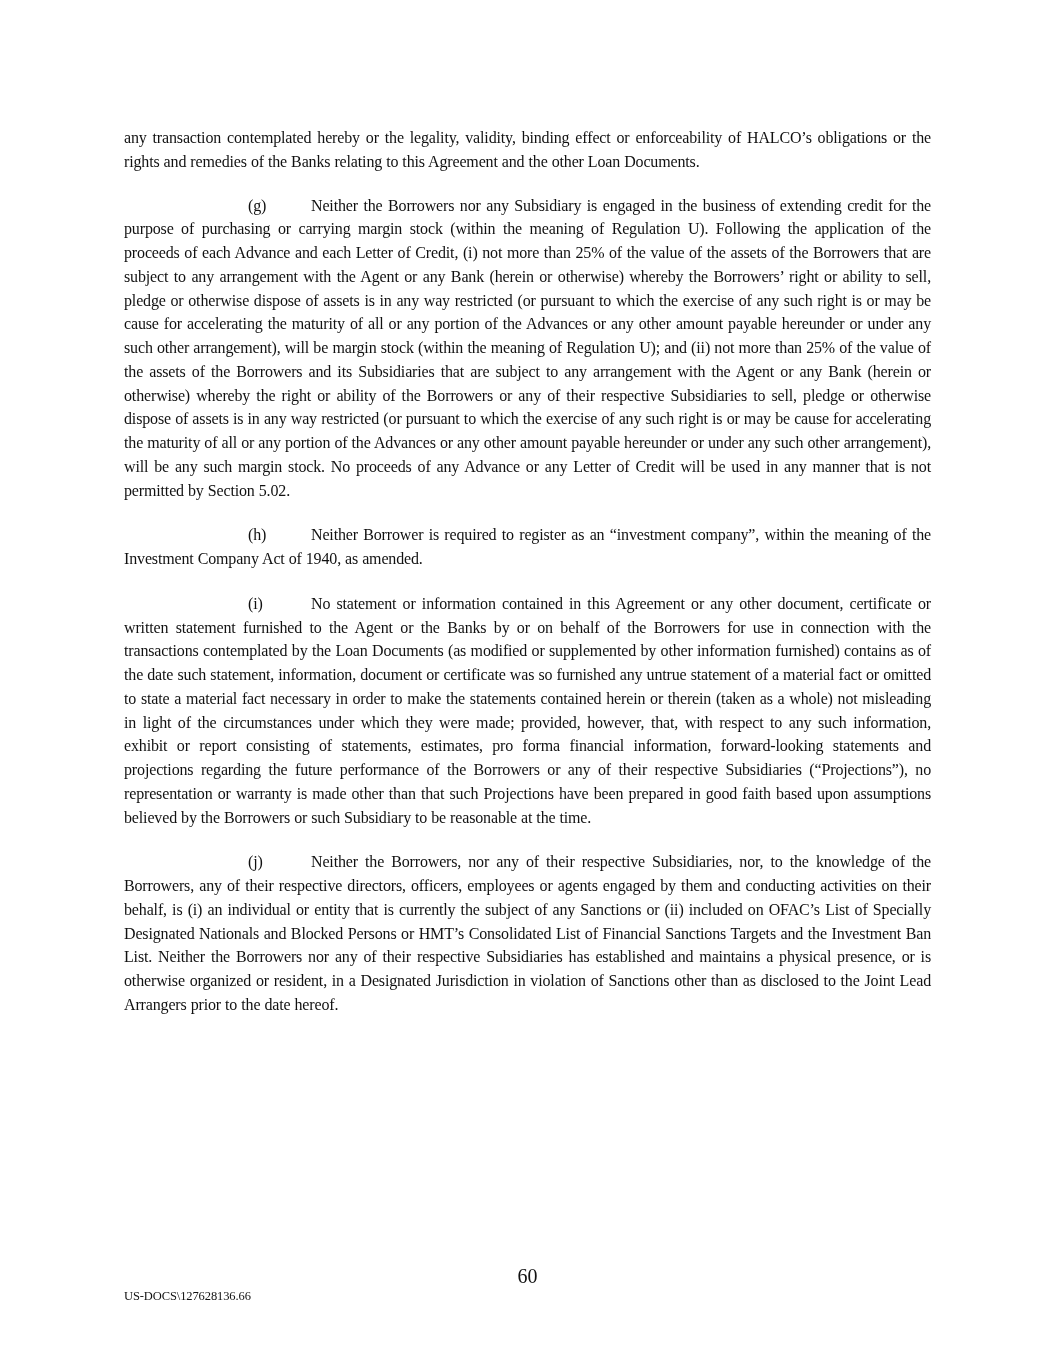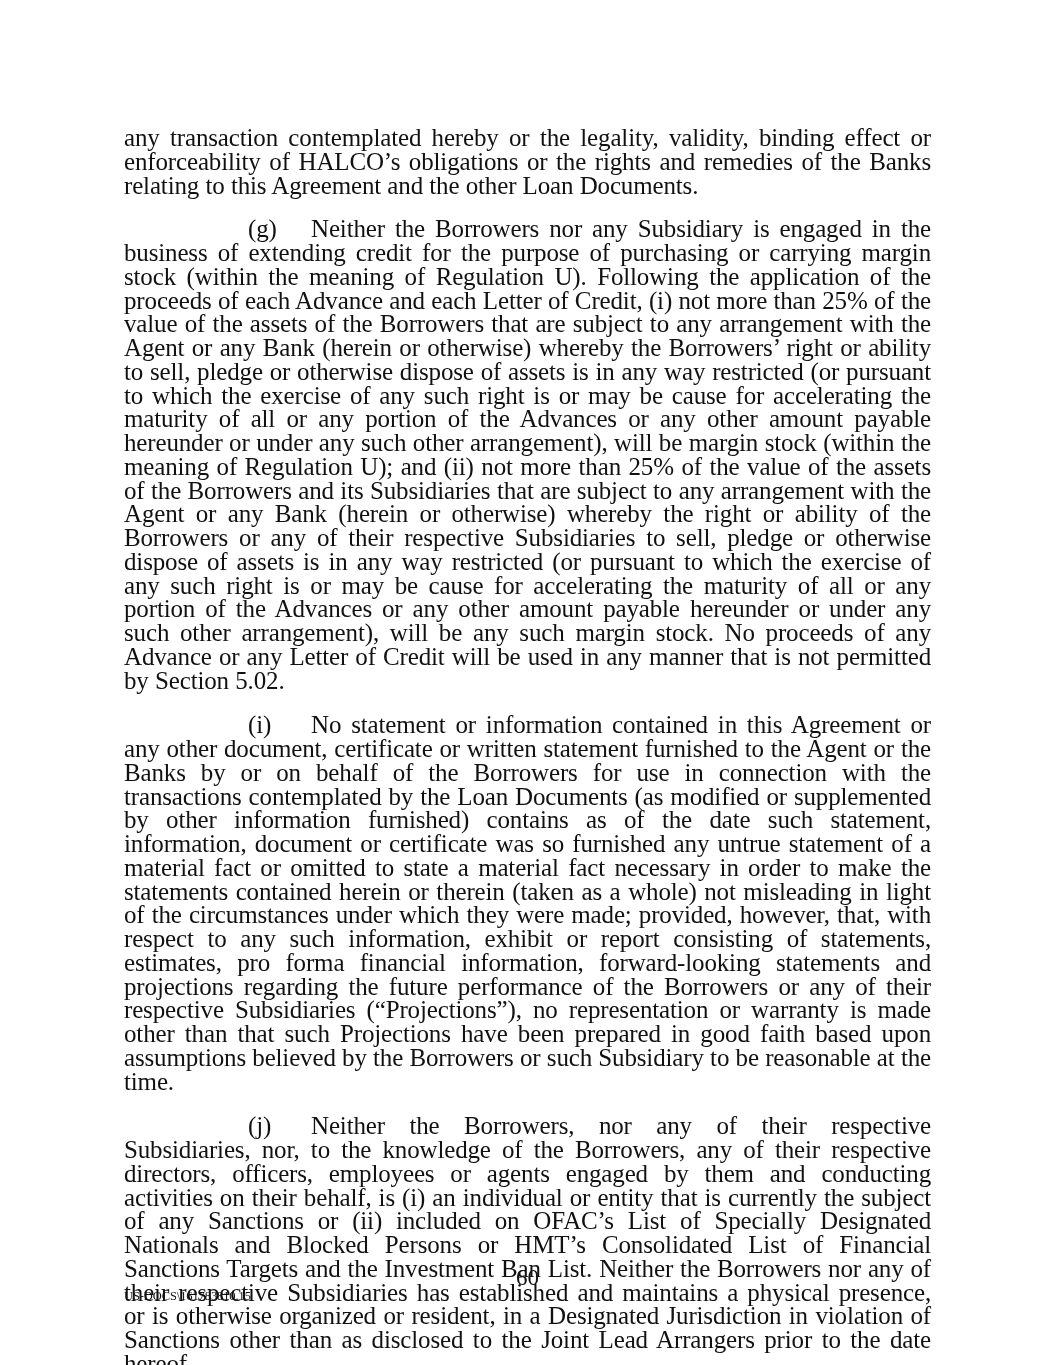--- a/index.html
+++ b/index.html
@@ -15,21 +15,21 @@
       font-family: "Liberation Serif", "DejaVu Serif", serif;
       color: #111111;
     }
     .page {
       position: absolute;
       left: 124px;
       top: 126px;
       width: 807px;
     }
     .para {
-      font-size: 25px;
+      font-size: 16px;
       line-height: 23.75px;
       text-align: justify;
       margin: 0 0 21px 0;
       letter-spacing: -0.15px;
       word-spacing: 0.2px;
     }
     .para.first {
       margin-bottom: 20px;
     }
     .label {
@@ -39,40 +39,41 @@
     }
     .u {
       text-underline-offset: 2px;
     }
     .page-number {
       position: absolute;
       left: 0;
       width: 1055px;
       top: 1265px;
       text-align: center;
-      font-size: 23px;
+      font-size: 20px;
     }
     .doc-id {
       position: absolute;
       left: 124px;
       top: 1289px;
       font-size: 12.5px;
       letter-spacing: -0.1px;
     }
   </style>
 </head>
 <body>
 
 <div class="page">
 
   <p class="para first">any transaction contemplated hereby or the legality, validity, binding effect or enforceability of HALCO’s obligations or the rights and remedies of the Banks relating to this Agreement and the other Loan Documents.</p>
 
   <p class="para"><span class="label">(g)</span><span>Neither the Borrowers nor any Subsidiary is engaged in the business of extending credit for the purpose of purchasing or carrying margin stock (within the meaning of Regulation U).  Following the application of the proceeds of each Advance and each Letter of Credit, (i) not more than 25% of the value of the assets of the Borrowers that are subject to any arrangement with the Agent or any Bank (herein or otherwise) whereby the Borrowers’ right or ability to sell, pledge or otherwise dispose of assets is in any way restricted (or pursuant to which the exercise of any such right is or may be cause for accelerating the maturity of all or any portion of the Advances or any other amount payable hereunder or under any such other arrangement), will be margin stock (within the meaning of Regulation U); and (ii) not more than 25% of the value of the assets of the Borrowers and its Subsidiaries that are subject to any arrangement with the Agent or any Bank (herein or otherwise) whereby the right or ability of the Borrowers or any of their respective Subsidiaries to sell, pledge or otherwise dispose of assets is in any way restricted (or pursuant to which the exercise of any such right is or may be cause for accelerating the maturity of all or any portion of the Advances or any other amount payable hereunder or under any such other arrangement), will be any such margin stock.  No proceeds of any Advance or any Letter of Credit will be used in any manner that is not permitted by Section 5.02.</span></p>
 
+  <p class="para"><span class="label">(h)</span><span>Neither Borrower is required to register as an “investment company”, within the meaning of the Investment Company Act of 1940, as amended.</span></p>
 
   <p class="para"><span class="label">(i)</span><span>No statement or information contained in this Agreement or any other document, certificate or written statement furnished to the Agent or the Banks by or on behalf of the Borrowers for use in connection with the transactions contemplated by the Loan Documents (as modified or supplemented by other information furnished) contains as of the date such statement, information, document or certificate was so furnished any untrue statement of a material fact or omitted to state a material fact necessary in order to make the statements contained herein or therein (taken as a whole) not misleading in light of the circumstances under which they were made; </span><span class="u">provided</span><span>, </span><span class="u">however</span><span>, that, with respect to any such information, exhibit or report consisting of statements, estimates, pro forma financial information, forward-looking statements and projections regarding the future performance of the Borrowers or any of their respective Subsidiaries (“</span><span class="u">Projections</span><span>”), no representation or warranty is made other than that such Projections have been prepared in good faith based upon assumptions believed by the Borrowers or such Subsidiary to be reasonable at the time.</span></p>
 
   <p class="para"><span class="label">(j)</span><span>Neither the Borrowers, nor any of their respective Subsidiaries, nor, to the knowledge of the Borrowers, any of their respective directors, officers, employees or agents engaged by them and conducting activities on their behalf, is (i) an individual or entity that is currently the subject of any Sanctions or (ii) included on OFAC’s List of Specially Designated Nationals and Blocked Persons or HMT’s Consolidated List of Financial Sanctions Targets and the Investment Ban List.  Neither the Borrowers nor any of their respective Subsidiaries has established and maintains a physical presence, or is otherwise organized or resident, in a Designated Jurisdiction in violation of Sanctions other than as disclosed to the Joint Lead Arrangers prior to the date hereof.</span></p>
 
 </div>
 
 <div class="page-number">60</div>
-<div class="doc-id">US-DOCS\161783810.15</div>
+<div class="doc-id">US-DOCS\127628136.66</div>
 
 </body></html>

